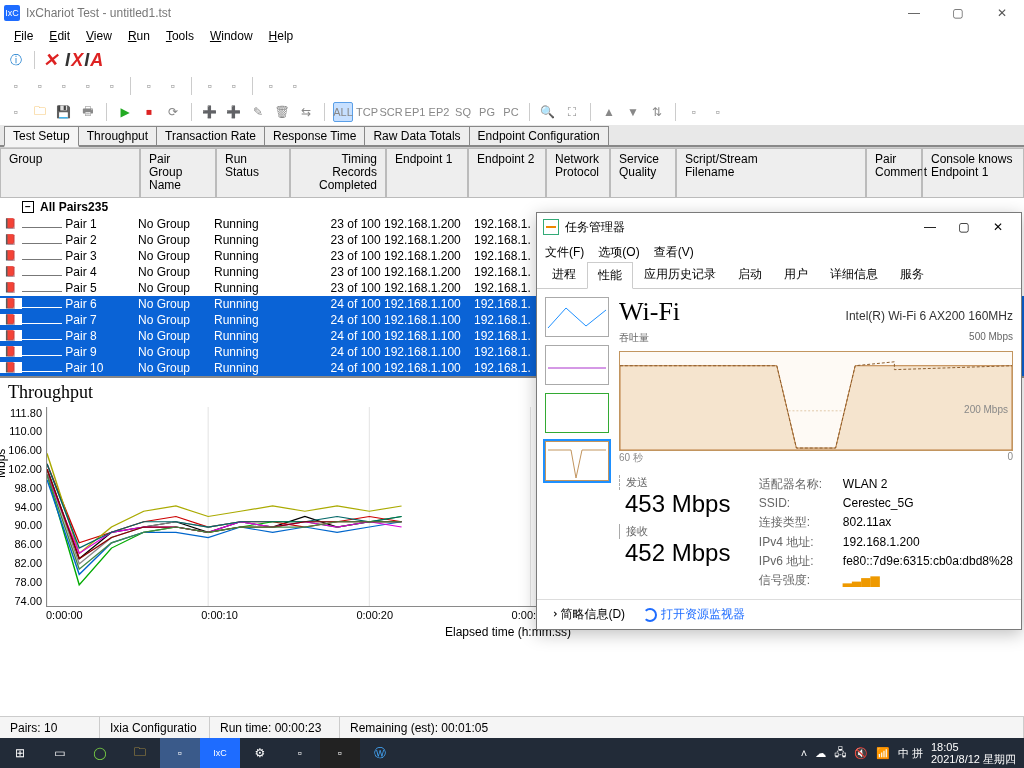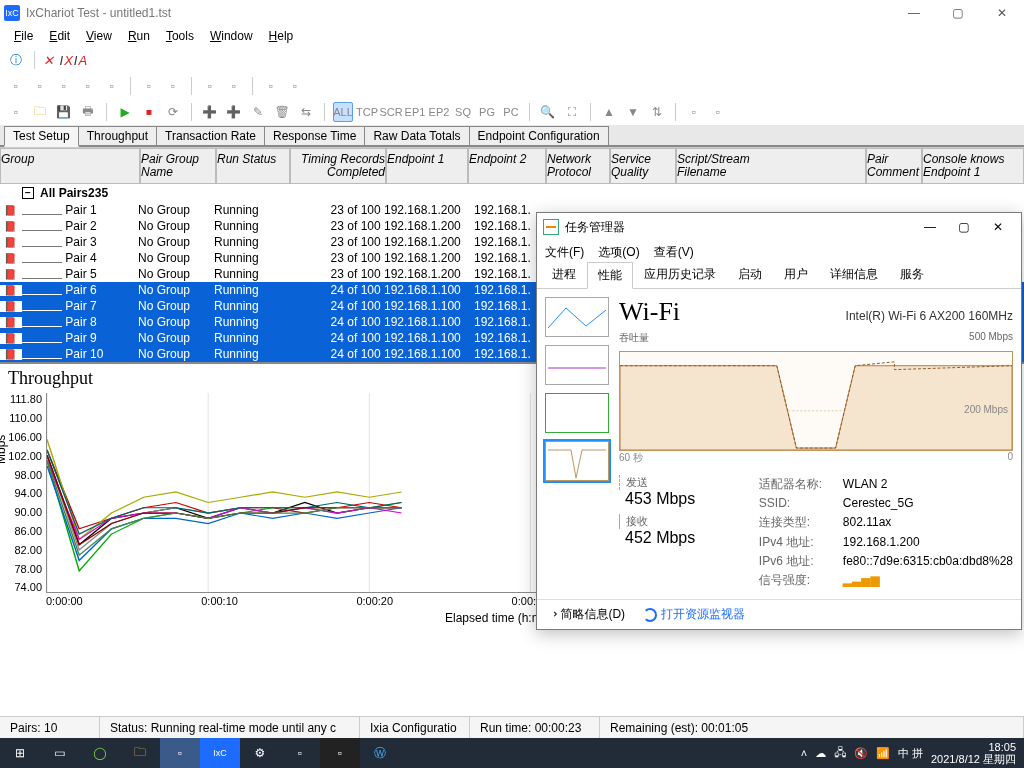--- a/index.html
+++ b/index.html
@@ -15,31 +15,31 @@
 .menubar { height:22px; display:flex; align-items:center; padding:0 6px; }
 .menubar span { padding:0 8px; cursor:default; }
 .menubar span u { text-decoration:underline; }
 
 
 .toolrow { height:26px; display:flex; align-items:center; padding:0 6px; gap:4px; color:#555; }
 .toolrow .sep { width:1px; height:18px; background:#ccc; margin:0 4px; }
 .toolrow .tbtn { width:20px; height:20px; display:flex; align-items:center; justify-content:center; font-size:12px; color:#888; }
 .toolrow .tbtn.active { background:#c7e0ff; border:1px solid #5a9fe8; border-radius:2px; }
 .toolrow .textbtn { padding:0 4px; font-size:11px; }
-.toolrow .logo { font-weight:normal; font-style:italic; font-size:13px; letter-spacing:1px; }
+.toolrow .logo { font-weight:bold; font-style:italic; font-size:18px; letter-spacing:1px; }
 .toolrow .logo .x1{color:#d22;} .toolrow .logo .ix{color:#333;}
 
 
 .viewtabs { height:22px; display:flex; align-items:flex-end; border-bottom:2px solid #888; padding:0 4px; font-family:"Courier New",monospace; font-size:12px; background:#e8e8e8; }
 .viewtabs span { padding:2px 8px; border:1px solid #888; border-bottom:none; margin-right:-1px; background:#eee; position:relative; }
 .viewtabs span.sel { background:#f5f5f5; top:2px; border-bottom:2px solid #f5f5f5; }
 
 
 .gridhdr { display:flex; background:#eee; font-family:"Courier New",monospace; font-size:12px; border-top:1px solid #ccc; }
-.gridhdr div { border:1px solid #bbb; padding:4px 0; flex-shrink:0; line-height:1.1;font-style:italic; }
+.gridhdr div { border:1px solid #bbb; padding:4px 8px; flex-shrink:0; line-height:1.1; }
 .gridbody { font-family:"Courier New",monospace; font-size:12px; background:#fff; }
 .gridbody .gr { display:flex; align-items:center; height:16px; }
 .gridbody .gr .rowicon { width:22px; text-align:center; font-size:10px; }
 .gridbody .gr .line { flex:0 0 40px; border-bottom:1px solid #777; height:1px; margin-top:8px; }
 .gridbody .gr.sel { background:#0a63d6; color:#fff; }
 .gridbody .gr.sel .line { border-color:#fff; }
 .gridbody .gr.sel .rowicon { background:#fff; color:#000; }
 .gridbody .gr span { white-space:pre; }
 .allrow { display:flex; font-family:"Courier New",monospace; font-weight:bold; height:18px; align-items:center; }
 .allrow .box{ width:12px; height:12px; border:1px solid #000; margin:0 6px 0 22px; text-align:center; line-height:10px; font-size:10px;}
@@ -70,38 +70,38 @@
 .tm .thumbs div { height:40px; border:1px solid #aaa; position:relative; }
 .tm .thumbs div.sel { outline:2px solid #1e90ff; }
 .tm .main { flex:1; display:flex; flex-direction:column; }
 .tm .wifihdr { display:flex; align-items:baseline; justify-content:space-between; }
 .tm .wifihdr h2 { font:normal 26px "Segoe UI"; }
 .tm .wifihdr .adapter { font-size:12px; color:#333; }
 .tm .tgraph { height:100px; border:1px solid #c2955f; margin-top:6px; position:relative; background:#fefaf5; }
 .tm .tgraph .glabel { position:absolute; font-size:10px; color:#888; }
 .tm .stats { display:flex; gap:18px; margin-top:10px; }
 .tm .sbox .sl { font-size:11px; color:#666; border-left:1px dashed #aaa; padding-left:6px; }
-.tm .sbox .sv { font-size:16px; padding-left:6px;text-align:center; }
+.tm .sbox .sv { font-size:24px; padding-left:6px;text-align:center; }
 .tm .kv { font-size:12px; margin-left:auto; }
 .tm .kv div { display:flex; gap:10px; line-height:1.6; }
 .tm .kv div span:first-child { width:74px; color:#666; }
 .tm .tmfoot { height:30px; border-top:1px solid #ddd; display:flex; align-items:center; padding:0 10px; gap:18px; font-size:12px; }
 .tm .tmfoot .chev { display:inline-block; transform:rotate(90deg); }
 .tm .tmfoot a { color:#1e6cff; text-decoration:none; }
 .tm .tmfoot .ring { display:inline-block; width:14px; height:14px; border:2px solid #1e6cff; border-left-color:transparent; border-radius:50%; vertical-align:middle; margin-right:4px; position:relative; }
 
 
 .statusbar { position:absolute; bottom:30px; left:0; right:0; height:22px; border-top:1px solid #ccc; display:flex; align-items:flex-end; font-size:12px; background:#f5f5f5; }
 .statusbar div { padding:0 10px; border-right:1px solid #ccc; height:100%; display:flex; align-items:center; white-space:nowrap; overflow:hidden; }
 
 
 .taskbar { position:absolute; bottom:0; left:0; right:0; height:30px; background:#222b38; display:flex; align-items:center; color:#fff; }
 .taskbar .tbitem { width:40px; height:30px; display:flex; align-items:center; justify-content:center; }
 .taskbar .tray { margin-left:auto; display:flex; align-items:center; gap:8px; padding:0 8px; font-size:11px; }
-.taskbar .clock { text-align:right; line-height:1.1; }
+.taskbar .clock { line-height:1.1; }
 </style>
 </head>
 <body>
 
 <div class="titlebar">
   <span class="appicon">IxC</span>
   <span>IxChariot Test - untitled1.tst</span>
   <div class="wincontrols">
     <span>—</span>
     <span>▢</span>
@@ -462,21 +462,20 @@
     </div>
   </div>
   <div class="tmfoot">
     <span><span class="chev">⌃</span> <span>简略信息(D)</span></span>
     <span><span class="ring"></span><a href="#">打开资源监视器</a></span>
   </div>
 </div>
 
 <div class="statusbar">
   <div style="width:100px">Pairs: 10</div>
-  <div style="width:260px">Status: Running real-time mode until any c</div>
   <div style="width:110px">Ixia Configuratio</div>
   <div style="width:130px">Run time: 00:00:23</div>
   <div style="flex:1">Remaining (est): 00:01:05</div>
 </div>
 
 <div class="taskbar">
   <span class="tbitem">⊞</span>
   <span class="tbitem">▭</span>
   <span class="tbitem" style="color:#7c4">◯</span>
   <span class="tbitem" style="color:#fc4">🗀</span>

